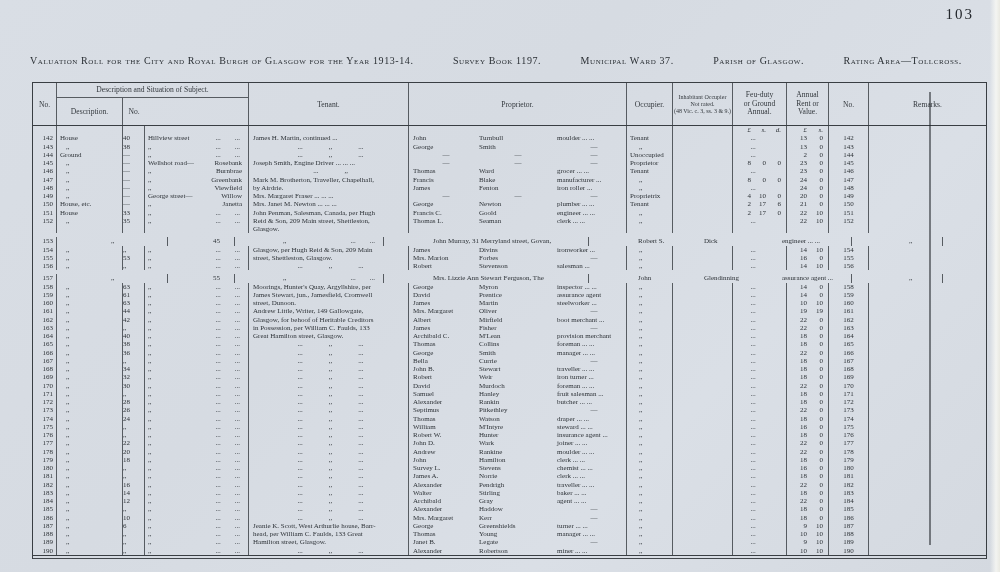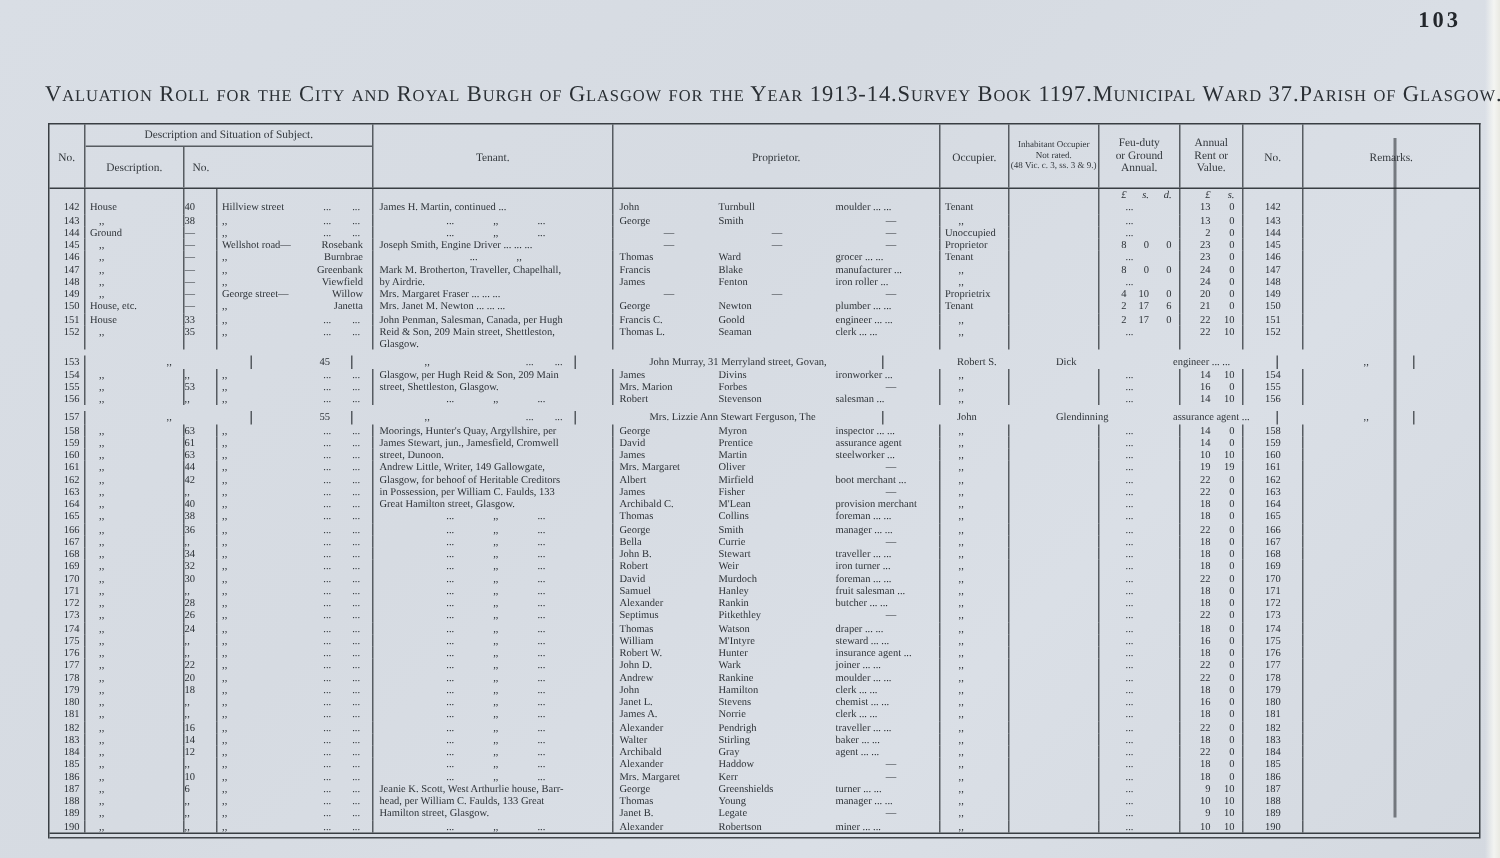--- a/index.html
+++ b/index.html
@@ -5,25 +5,25 @@
   html,body{margin:0;padding:0;}
   body{width:1000px;height:572px;overflow:hidden;background:#b9bfc6;
        font-family:"Liberation Serif","DejaVu Serif",serif;}
   #page{position:absolute;left:0;top:0;width:1000px;height:572px;
         background:linear-gradient(135deg,#d9dee5 0%,#d6dbe2 40%,#dadfe6 70%,#d4d9e0 100%);
         color:#2d3237;}
   #page-edge{position:absolute;right:0;top:0;width:10px;height:572px;
         background:linear-gradient(90deg,rgba(0,0,0,0) 0%,rgba(250,250,245,.8) 60%,#e9e9e2 100%);}
   #crease{position:absolute;left:929px;top:92px;width:2px;height:453px;
         background:rgba(35,38,44,.55);}
-  #page-number{position:absolute;top:6px;right:26px;font-size:15px;font-weight:bold;
+  #page-number{position:absolute;top:6px;right:26px;font-size:15px;font-weight:normal;
         letter-spacing:2px;color:#23272c;}
   
   #title-row{position:absolute;left:30px;top:55px;width:932px;display:flex;
-        justify-content:space-between;align-items:baseline;font-size:15px;
+        justify-content:space-between;align-items:baseline;font-size:10px;
         font-variant:small-caps;letter-spacing:.6px;white-space:nowrap;color:#2a2f34;}
   
   #vtable{position:absolute;left:32px;top:82px;width:953px;
         border:1.6px solid #393e43;border-bottom:none;font-size:7px;}
   .grid{display:grid;grid-template-columns:24px 66px 22px 104px 160px 218px 46px 60px 54px 42px 40px 1fr;}
   .cell{border-right:1px solid rgba(50,55,60,.78);overflow:hidden;white-space:nowrap;}
   .cell:last-child{border-right:none;}
   
   #thead{border-bottom:1px solid #393e43;font-size:7.6px;text-align:center;color:#33383d;}
   #thead .cell{display:flex;flex-direction:column;justify-content:center;min-height:42px;}
@@ -1265,21 +1265,21 @@
           <div class="cell c-sno">,,</div>
           <div class="cell c-sit">
             <span>,,</span>
             <span class="sit-dots">
               <span>...</span>
               <span>...</span>
             </span>
           </div>
           <div class="cell c-prop prop-ditto"><span>...</span><span>,,</span><span>...</span></div>
           <div class="cell c-ten">
-            <span class="t-cell">Janet L.</span>
+            <span class="t-cell">Survey L.</span>
             <span class="t-cell">Stevens</span>
             <span class="t-cell">chemist ... ...</span>
           </div>
           <div class="cell c-occ ditto">,,</div>
           <div class="cell c-inhab"></div>
           <div class="cell c-money feu">
             <span class="money-dots">...</span>
           </div>
           <div class="cell c-money rent">
             <span class="money-slot">16</span>

